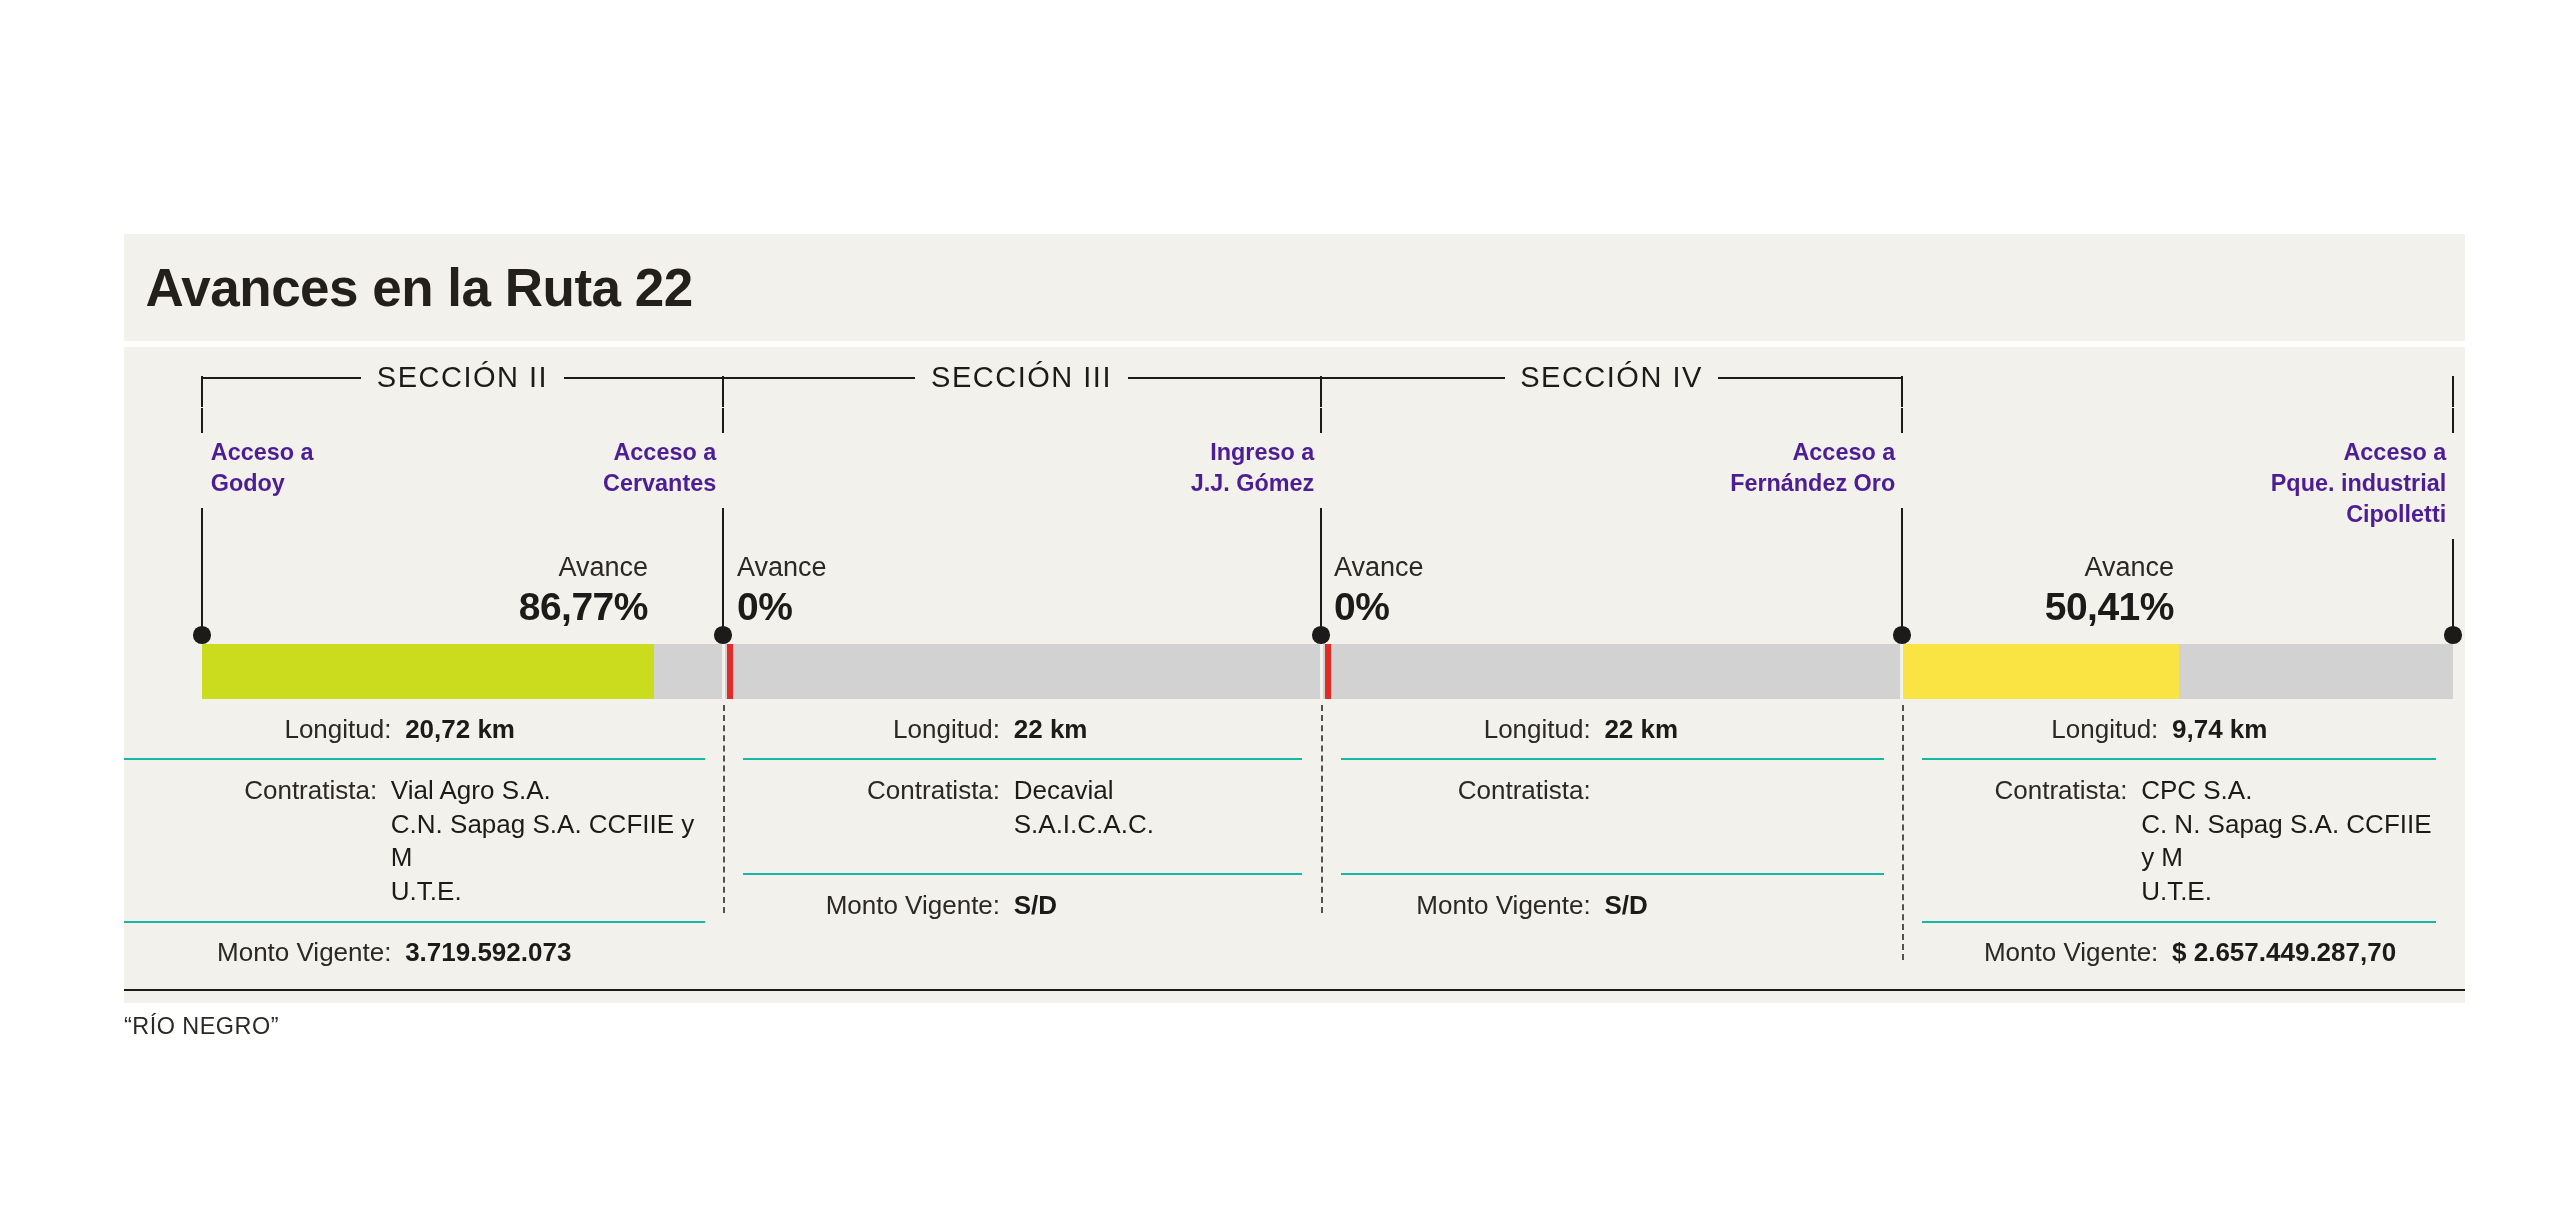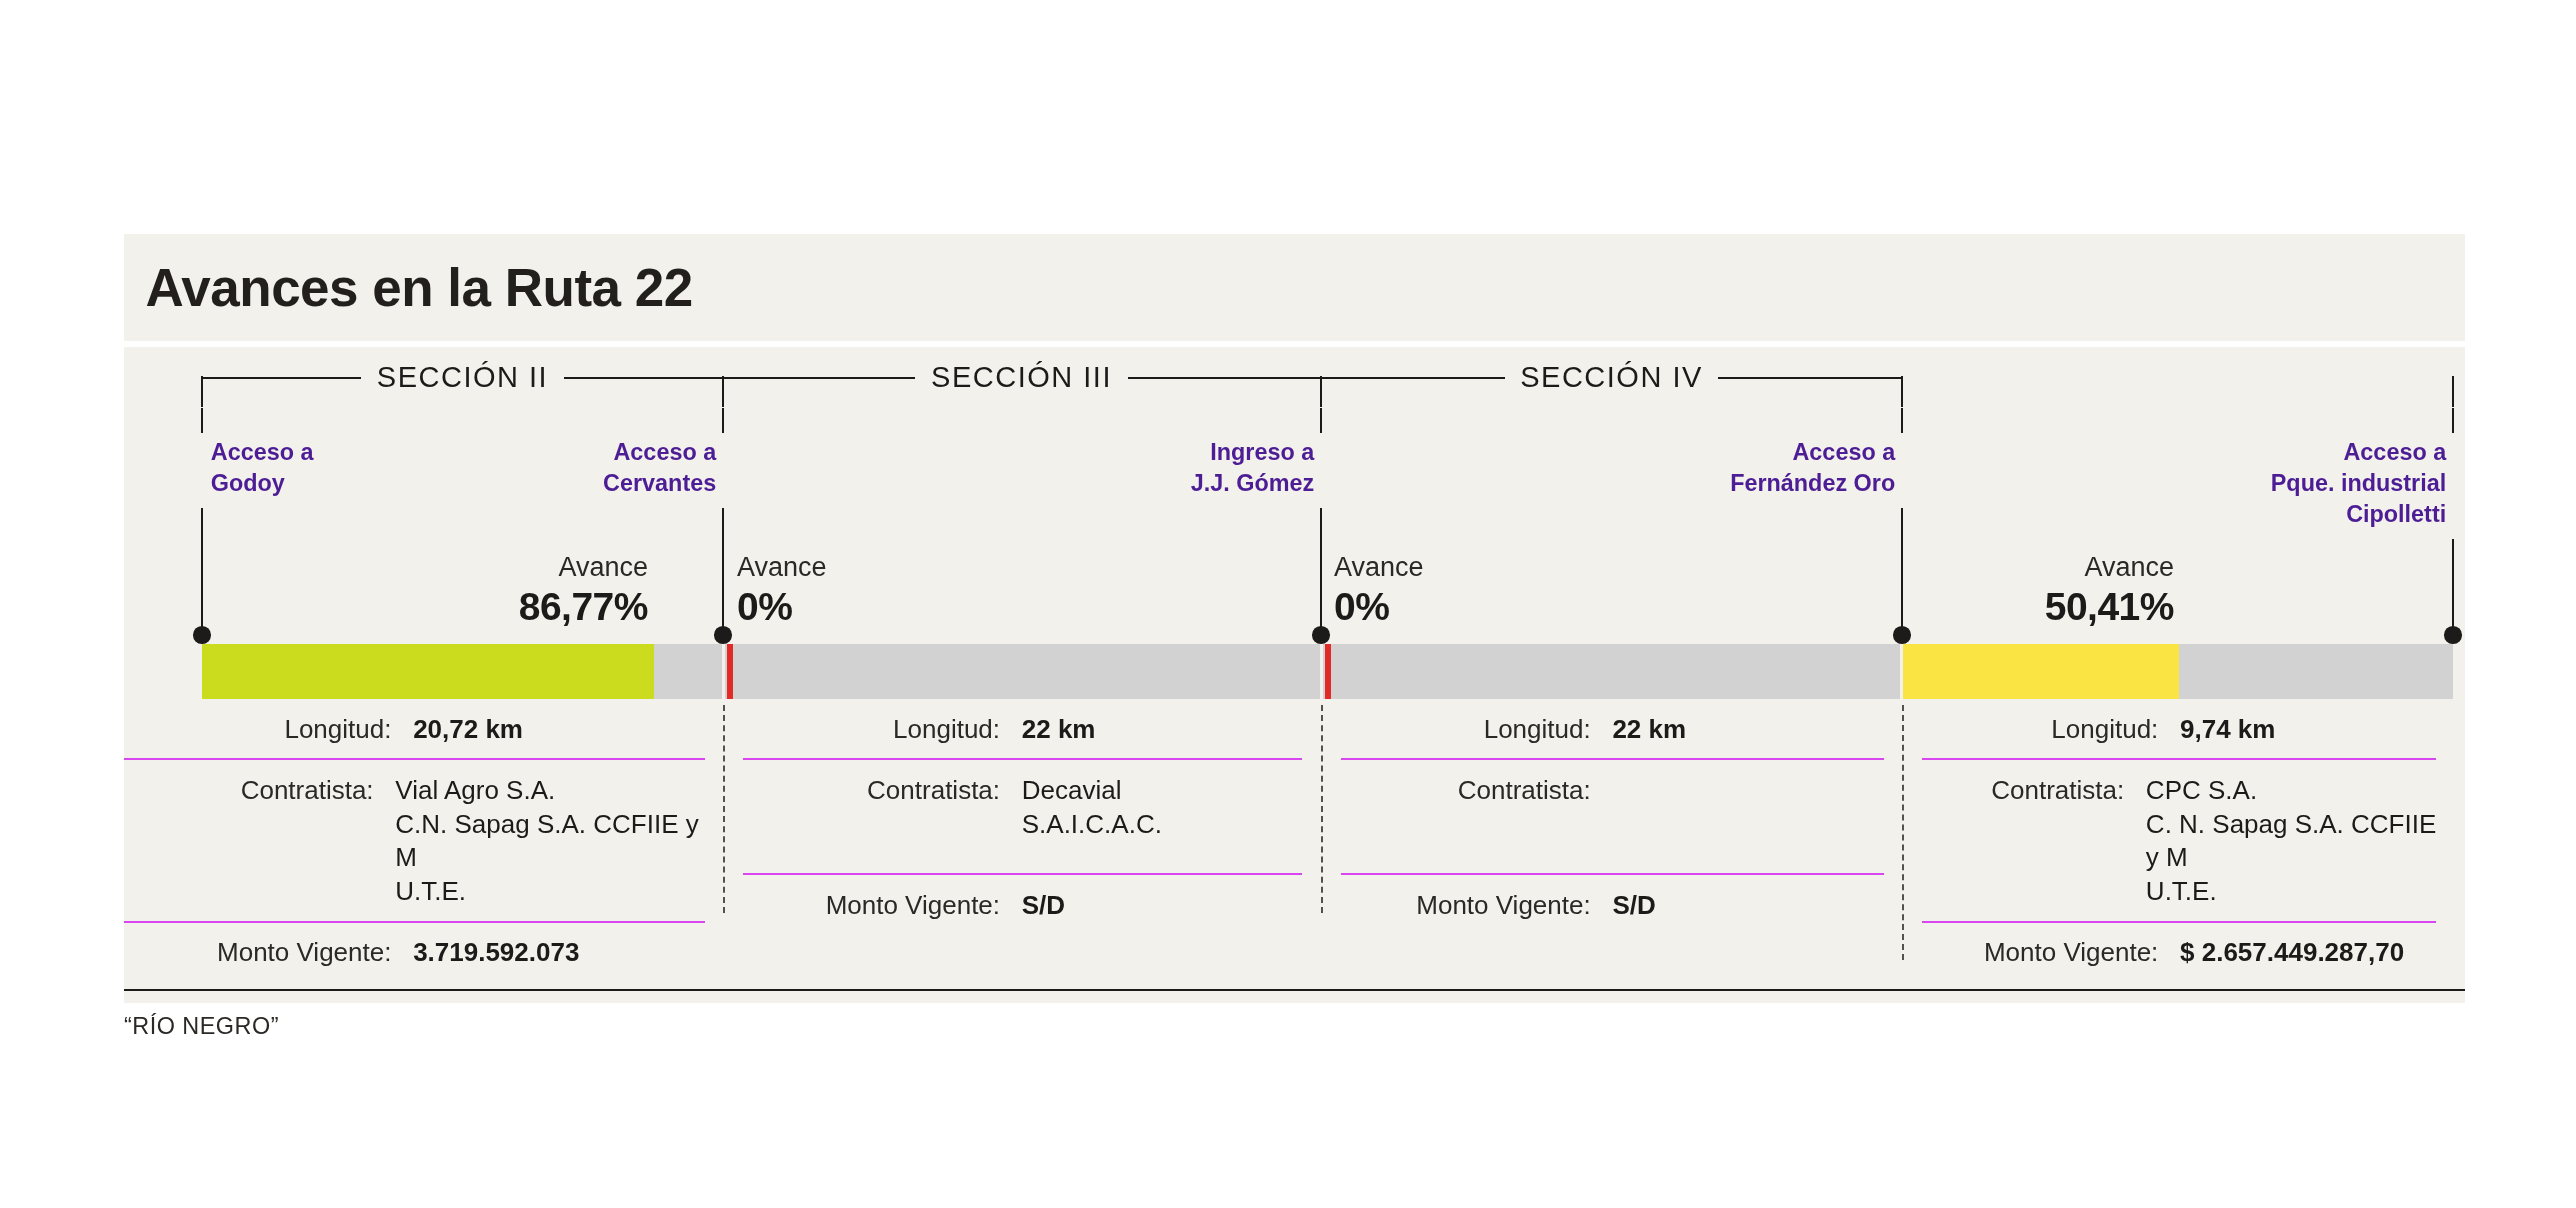--- a/index.html
+++ b/index.html
@@ -199,23 +199,22 @@
     top: 5.9px;
     bottom: 21.5px;
     width: 0;
     border-left: 2.9px dashed #55524e;
   }
   .drow {
     display: flex;
     align-items: flex-start;
     padding: 13.7px 0 11.7px 0;
     box-sizing: border-box;
-    gap: 8px;
-  }
-  .drow.bordered { border-top: 2px solid #d946ef; }
+  }
+  .drow.bordered { border-top: 2px solid #14b8a6; }
   .drow .k {
     font-size: 26px;
     color: #2b2825;
     text-align: right;
     white-space: nowrap;
     line-height: 1.3;
     font-family: "Liberation Sans", sans-serif;
   }
   .drow .v {
     font-size: 26px;

